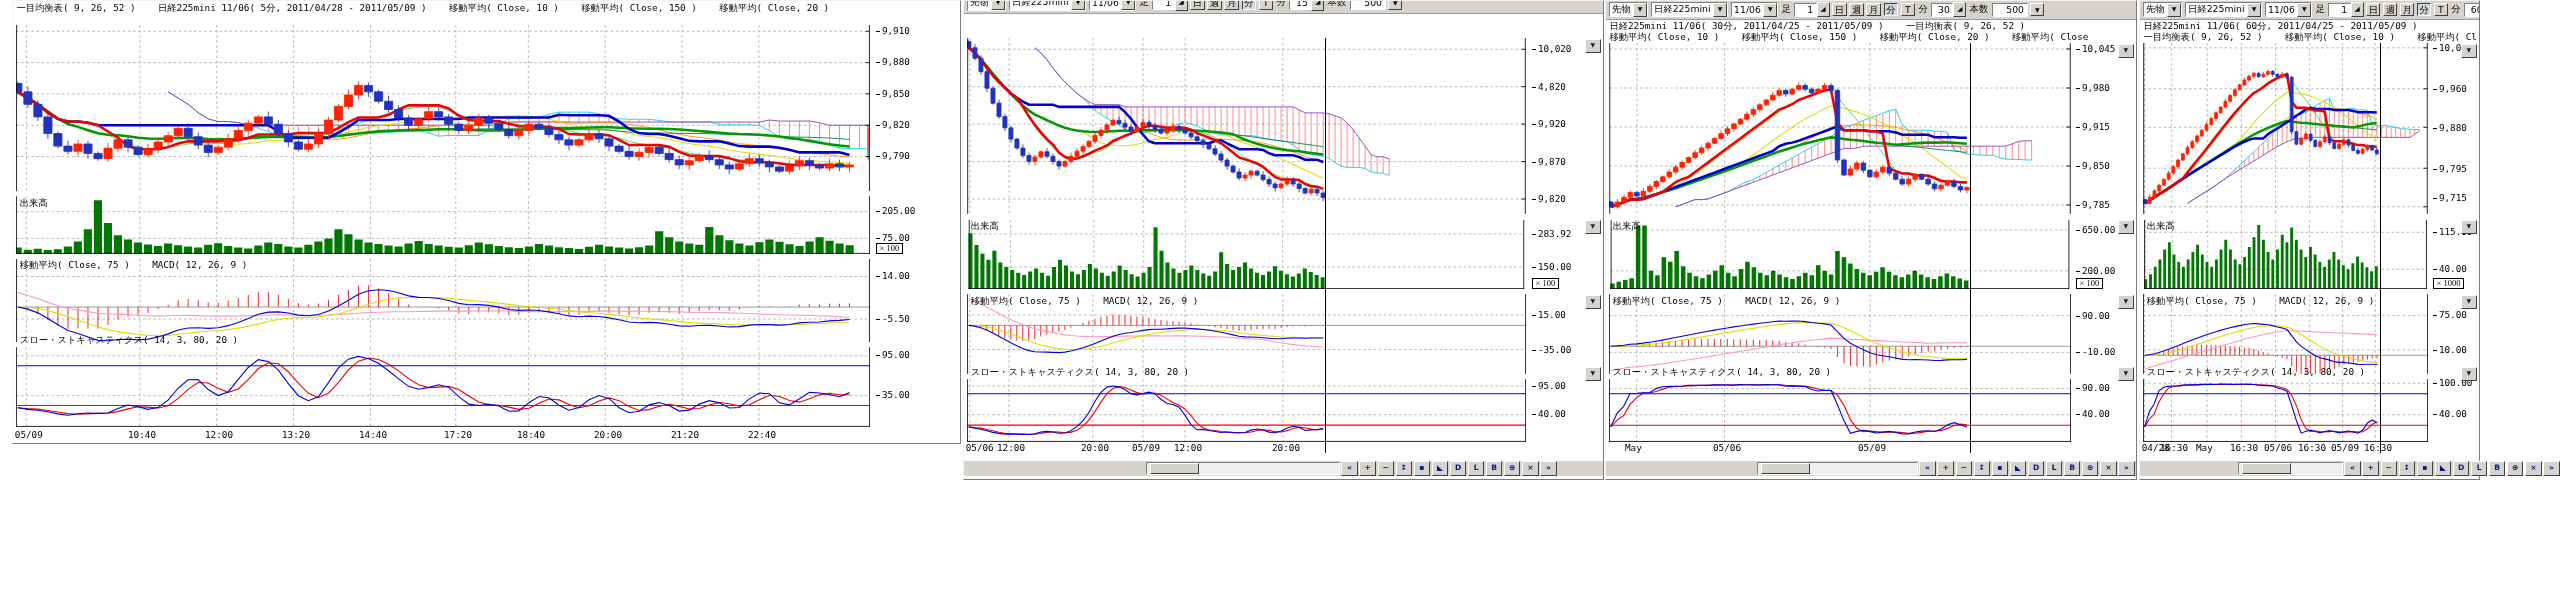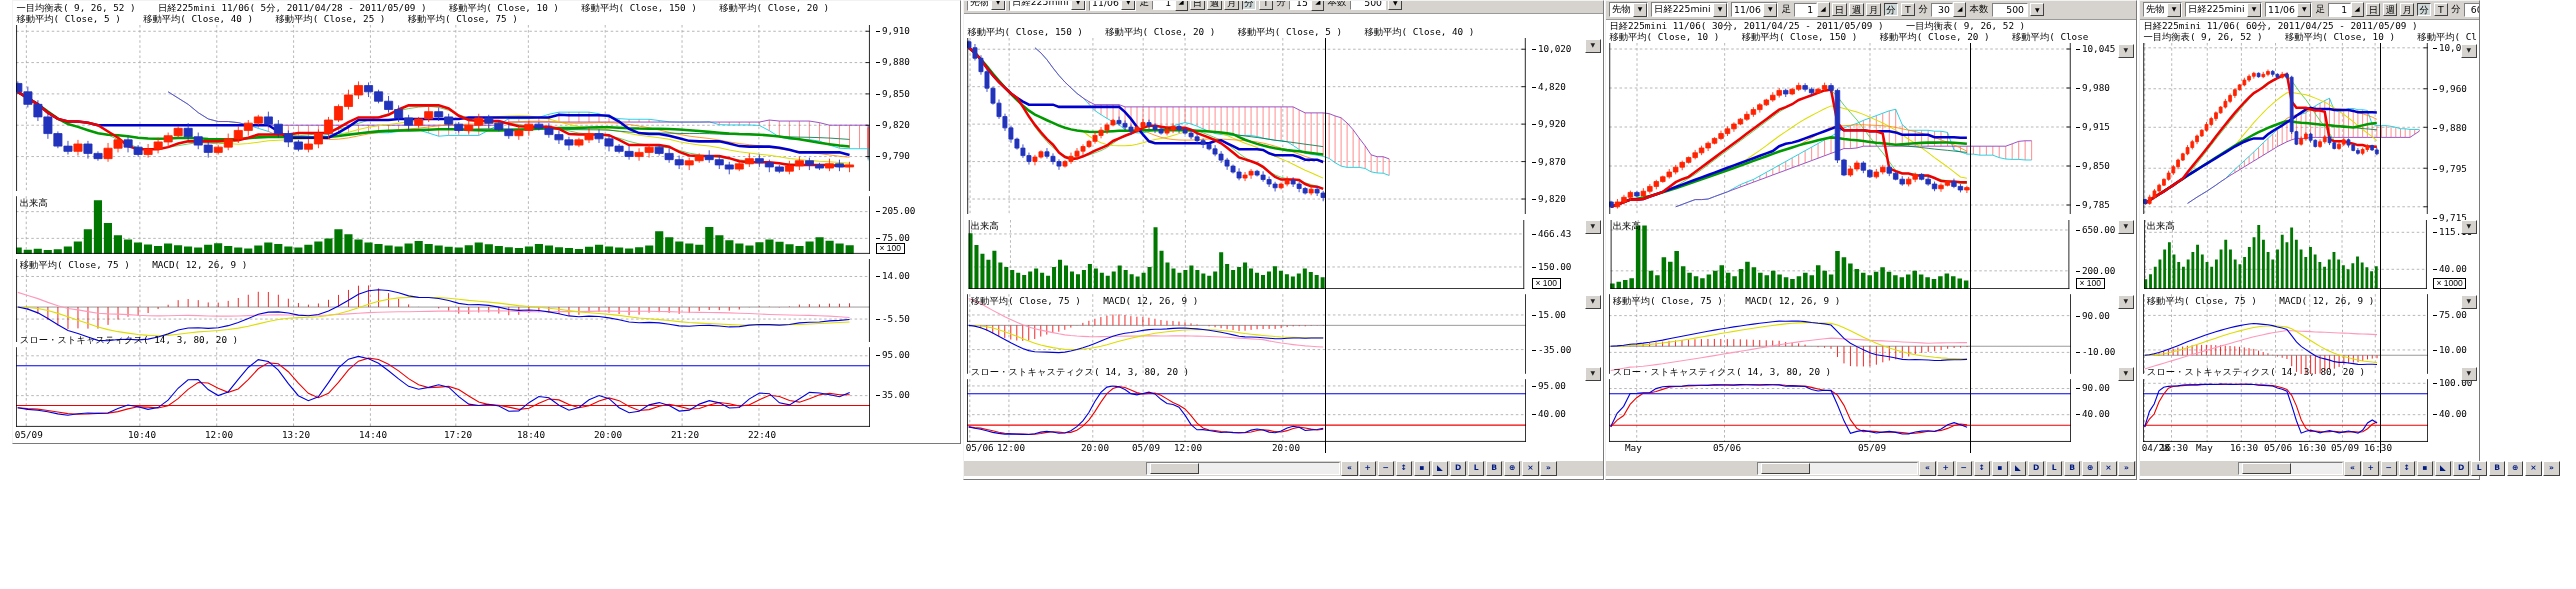--- a/index.html
+++ b/index.html
@@ -9,21 +9,21 @@
   .legend{position:absolute;left:3.4px;right:1.7px;height:11px;font-size:9.3px;line-height:11px;color:#000;
           white-space:pre;overflow:hidden;font-family:"DejaVu Sans Mono","Liberation Mono",monospace;}
   .seclabel{position:absolute;font-size:9.3px;line-height:11px;color:#000;white-space:pre;overflow:hidden;
           font-family:"DejaVu Sans Mono","Liberation Mono",monospace;background:transparent;z-index:5;}
   .ytick{position:absolute;font-size:9.3px;line-height:10.2px;color:#000;white-space:nowrap;
          font-family:"DejaVu Sans Mono","Liberation Mono",monospace;}
   .ytick::before{content:"";display:inline-block;width:4.2px;height:0.8px;background:#000;vertical-align:middle;margin-right:1.7px;}
   .xtick{position:absolute;font-size:9.3px;line-height:10.2px;color:#000;white-space:nowrap;
          font-family:"DejaVu Sans Mono","Liberation Mono",monospace;}
   .multbox{position:absolute;font-size:8.5px;line-height:9.3px;color:#000;border:0.8px solid #000;background:#fff;
-         padding:0 2.5px;font-family:Liberation Sans, sans-serif;white-space:nowrap;z-index:6;}
+         padding:0 2.5px;font-family:Liberation Serif, serif;white-space:nowrap;z-index:6;}
   .tb{position:absolute;left:0;right:0;top:0;background:#d6d3ce;border-bottom:0.8px solid #9a9a9a;overflow:hidden;z-index:8;}
   .tbrow{display:flex;align-items:center;height:17px;padding-left:2.5px;gap:2.5px;white-space:nowrap;}
   .tblabel{font-size:9.3px;color:#000;padding:0 0.8px;}
   .combo{display:flex;align-items:center;height:13.6px;background:#fff;border:0.8px solid;border-color:#808080 #fff #fff #808080;}
   .combo .ctext{font-size:9.3px;padding:0 2.5px;min-width:17px;}
   .combo .cbtn{width:12px;height:12px;background:#d6d3ce;border:0.8px solid;border-color:#fff #404040 #404040 #fff;
         font-size:6px;line-height:10.2px;text-align:center;color:#000;}
   .btn3d{height:13.6px;min-width:14.4px;background:#d6d3ce;border:0.8px solid;border-color:#fff #404040 #404040 #fff;
         font-size:9.3px;line-height:12px;text-align:center;color:#000;padding:0 1.7px;box-sizing:border-box;}
   .btn3d.pressed{border-color:#404040 #fff #fff #404040;background:#cfd8d8;}
@@ -40,21 +40,20 @@
   .bbtn{width:14.4px;height:12.7px;background:#d6d3ce;border:0.8px solid;border-color:#fff #404040 #404040 #fff;
         font-size:7.6px;line-height:11px;text-align:center;color:#001a80;font-weight:bold;flex:0 0 auto;}
   svg{position:absolute;}
 </style>
 </head>
 <body>
 
 <div id="app">
     <div class="panel" style="left: 0px; top: 0px; width: 949px; height: 444px;">
       <div class="legend" style="top: 0.8px;">一目均衡表( 9, 26, 52 )    日経225mini 11/06( 5分, 2011/04/28 - 2011/05/09 )    移動平均( Close, 10 )    移動平均( Close, 150 )    移動平均( Close, 20 )</div>
-      <div class="legend" style="top: 12px;">移動平均( Close, 5 )    移動平均( Close, 40 )    移動平均( Close, 25 )    移動平均( Close, 75 )</div>
       <svg width="854" height="166" viewBox="0 0 1008 196" style="left: 3.4px; top: 24px;">
         <line x1="12.096" y1="0" x2="12.096" y2="196" stroke="#aaaaaa" stroke-width="1" stroke-dasharray="3,3"></line>
         <line x1="146.16" y1="0" x2="146.16" y2="196" stroke="#aaaaaa" stroke-width="1" stroke-dasharray="3,3"></line>
         <line x1="236.88" y1="0" x2="236.88" y2="196" stroke="#aaaaaa" stroke-width="1" stroke-dasharray="3,3"></line>
         <line x1="327.6" y1="0" x2="327.6" y2="196" stroke="#aaaaaa" stroke-width="1" stroke-dasharray="3,3"></line>
         <line x1="418.32" y1="0" x2="418.32" y2="196" stroke="#aaaaaa" stroke-width="1" stroke-dasharray="3,3"></line>
         <line x1="519.12" y1="0" x2="519.12" y2="196" stroke="#aaaaaa" stroke-width="1" stroke-dasharray="3,3"></line>
         <line x1="604.8" y1="0" x2="604.8" y2="196" stroke="#aaaaaa" stroke-width="1" stroke-dasharray="3,3"></line>
         <line x1="695.52" y1="0" x2="695.52" y2="196" stroke="#aaaaaa" stroke-width="1" stroke-dasharray="3,3"></line>
         <line x1="786.24" y1="0" x2="786.24" y2="196" stroke="#aaaaaa" stroke-width="1" stroke-dasharray="3,3"></line>
@@ -200,21 +199,20 @@
           <div class="tblabel">分</div>
           <div class="spinbox">
             <div class="spinfield">15</div>
             <div class="spinbtn">◢</div>
           </div>
           <div class="tblabel">本数</div>
           <div class="spinfield" style="min-width: 29px;">500</div>
           <div class="btn3d" style="font-size: 6px;">▼</div>
         </div>
       </div>
-      <div class="legend" style="top: 25.4px;">移動平均( Close, 150 )    移動平均( Close, 20 )    移動平均( Close, 5 )    移動平均( Close, 40 )</div>
       <svg width="559" height="176" viewBox="0 0 660 208" style="left: 3.4px; top: 37px;">
         <line x1="3.3000000000000003" y1="0" x2="3.3000000000000003" y2="208" stroke="#aaaaaa" stroke-width="1" stroke-dasharray="3,3"></line>
         <line x1="49.5" y1="0" x2="49.5" y2="208" stroke="#aaaaaa" stroke-width="1" stroke-dasharray="3,3"></line>
         <line x1="148.5" y1="0" x2="148.5" y2="208" stroke="#aaaaaa" stroke-width="1" stroke-dasharray="3,3"></line>
         <line x1="207.9" y1="0" x2="207.9" y2="208" stroke="#aaaaaa" stroke-width="1" stroke-dasharray="3,3"></line>
         <line x1="257.40000000000003" y1="0" x2="257.40000000000003" y2="208" stroke="#aaaaaa" stroke-width="1" stroke-dasharray="3,3"></line>
         <line x1="372.9" y1="0" x2="372.9" y2="208" stroke="#aaaaaa" stroke-width="1" stroke-dasharray="3,3"></line>
         <line x1="0" y1="13.27659574468085" x2="660" y2="13.27659574468085" stroke="#aaaaaa" stroke-width="1" stroke-dasharray="3,3"></line>
         <line x1="0" y1="57.53191489361702" x2="660" y2="57.53191489361702" stroke="#aaaaaa" stroke-width="1" stroke-dasharray="3,3"></line>
         <line x1="0" y1="101.7872340425532" x2="660" y2="101.7872340425532" stroke="#aaaaaa" stroke-width="1" stroke-dasharray="3,3"></line>
@@ -255,21 +253,21 @@
         <line x1="257.40000000000003" y1="0" x2="257.40000000000003" y2="82" stroke="#aaaaaa" stroke-width="1" stroke-dasharray="3,3"></line>
         <line x1="372.9" y1="0" x2="372.9" y2="82" stroke="#aaaaaa" stroke-width="1" stroke-dasharray="3,3"></line>
         <line x1="0" y1="16.574468085106382" x2="660" y2="16.574468085106382" stroke="#aaaaaa" stroke-width="1" stroke-dasharray="3,3"></line>
         <line x1="0" y1="55.82978723404255" x2="660" y2="55.82978723404255" stroke="#aaaaaa" stroke-width="1" stroke-dasharray="3,3"></line>
         <path d="M-0.4 15.7h4.8V82h-4.8ZM6.7 29.7h4.8V82h-4.8ZM13.8 40.1h4.8V82h-4.8ZM20.9 47.1h4.8V82h-4.8ZM28.0 36.6h4.8V82h-4.8ZM35.1 50.6h4.8V82h-4.8ZM42.1 55.8h4.8V82h-4.8ZM49.2 59.3h4.8V82h-4.8ZM56.3 62.8h4.8V82h-4.8ZM63.4 65.4h4.8V82h-4.8ZM70.5 61.1h4.8V82h-4.8ZM77.6 57.6h4.8V82h-4.8ZM84.7 62.8h4.8V82h-4.8ZM91.8 66.3h4.8V82h-4.8ZM98.9 55.8h4.8V82h-4.8ZM106.0 47.1h4.8V82h-4.8ZM113.1 54.1h4.8V82h-4.8ZM120.2 61.1h4.8V82h-4.8ZM127.3 64.6h4.8V82h-4.8ZM134.4 59.3h4.8V82h-4.8ZM141.5 52.3h4.8V82h-4.8ZM148.6 57.6h4.8V82h-4.8ZM155.7 62.8h4.8V82h-4.8ZM162.7 66.3h4.8V82h-4.8ZM169.8 61.1h4.8V82h-4.8ZM176.9 54.1h4.8V82h-4.8ZM184.0 59.3h4.8V82h-4.8ZM191.1 64.6h4.8V82h-4.8ZM198.2 67.2h4.8V82h-4.8ZM205.3 62.8h4.8V82h-4.8ZM212.4 55.8h4.8V82h-4.8ZM219.5 8.7h4.8V82h-4.8ZM226.6 36.6h4.8V82h-4.8ZM233.7 50.6h4.8V82h-4.8ZM240.8 57.6h4.8V82h-4.8ZM247.9 62.8h4.8V82h-4.8ZM255.0 59.3h4.8V82h-4.8ZM262.1 54.1h4.8V82h-4.8ZM269.2 59.3h4.8V82h-4.8ZM276.3 63.7h4.8V82h-4.8ZM283.3 66.3h4.8V82h-4.8ZM290.4 61.1h4.8V82h-4.8ZM297.5 38.4h4.8V82h-4.8ZM304.6 52.3h4.8V82h-4.8ZM311.7 59.3h4.8V82h-4.8ZM318.8 55.8h4.8V82h-4.8ZM325.9 50.6h4.8V82h-4.8ZM333.0 57.6h4.8V82h-4.8ZM340.1 62.8h4.8V82h-4.8ZM347.2 65.4h4.8V82h-4.8ZM354.3 61.1h4.8V82h-4.8ZM361.4 55.0h4.8V82h-4.8ZM368.5 60.2h4.8V82h-4.8ZM375.6 64.6h4.8V82h-4.8ZM382.7 67.2h4.8V82h-4.8ZM389.8 63.7h4.8V82h-4.8ZM396.9 57.6h4.8V82h-4.8ZM404.0 61.9h4.8V82h-4.8ZM411.0 65.4h4.8V82h-4.8ZM418.1 68.0h4.8V82h-4.8Z" stroke="none" stroke-width="1" fill="#007700"></path>
         <line x1="0.5" y1="0" x2="0.5" y2="82" stroke="#000000" stroke-width="1"></line>
         <line x1="659.5" y1="0" x2="659.5" y2="82" stroke="#000000" stroke-width="1"></line>
         <line x1="0" y1="81.5" x2="660" y2="81.5" stroke="#000000" stroke-width="1"></line>
       </svg>
       <div class="seclabel" style="left: 6.8px; top: 219px;">出来高</div>
-      <div class="ytick" style="left: 568px; top: 228px;">466.43</div>
+      <div class="ytick" style="left: 568px; top: 228px;">283.92</div>
       <div class="ytick" style="left: 568px; top: 261px;">150.00</div>
       <div class="multbox" style="left: 568px; top: 277px;">× 100</div>
       <svg width="559" height="80" viewBox="0 0 660 94" style="left: 3.4px; top: 293px;">
         <line x1="3.3000000000000003" y1="0" x2="3.3000000000000003" y2="94" stroke="#aaaaaa" stroke-width="1" stroke-dasharray="3,3"></line>
         <line x1="49.5" y1="0" x2="49.5" y2="94" stroke="#aaaaaa" stroke-width="1" stroke-dasharray="3,3"></line>
         <line x1="148.5" y1="0" x2="148.5" y2="94" stroke="#aaaaaa" stroke-width="1" stroke-dasharray="3,3"></line>
         <line x1="207.9" y1="0" x2="207.9" y2="94" stroke="#aaaaaa" stroke-width="1" stroke-dasharray="3,3"></line>
         <line x1="257.40000000000003" y1="0" x2="257.40000000000003" y2="94" stroke="#aaaaaa" stroke-width="1" stroke-dasharray="3,3"></line>
         <line x1="372.9" y1="0" x2="372.9" y2="94" stroke="#aaaaaa" stroke-width="1" stroke-dasharray="3,3"></line>
         <line x1="0" y1="24.52173913043478" x2="660" y2="24.52173913043478" stroke="#aaaaaa" stroke-width="1" stroke-dasharray="3,3"></line>
@@ -550,21 +548,21 @@
         <line x1="331" y1="99.5774647887324" x2="336" y2="99.5774647887324" stroke="#000000" stroke-width="1"></line>
         <line x1="331" y1="147.94366197183098" x2="336" y2="147.94366197183098" stroke="#000000" stroke-width="1"></line>
         <line x1="331" y1="193.46478873239437" x2="336" y2="193.46478873239437" stroke="#000000" stroke-width="1"></line>
         <line x1="0.5" y1="0" x2="0.5" y2="202" stroke="#000000" stroke-width="1"></line>
         <line x1="335.5" y1="0" x2="335.5" y2="202" stroke="#000000" stroke-width="1"></line>
       </svg>
       <div class="ytick" style="left: 293px; top: 42px;">10,045</div>
       <div class="ytick" style="left: 293px; top: 83px;">9,960</div>
       <div class="ytick" style="left: 293px; top: 122px;">9,880</div>
       <div class="ytick" style="left: 293px; top: 163px;">9,795</div>
-      <div class="ytick" style="left: 293px; top: 212px;">9,715</div>
+      <div class="ytick" style="left: 293px; top: 192px;">9,715</div>
       <svg width="285" height="69" viewBox="0 0 336 82" style="left: 3.4px; top: 219px;">
         <line x1="1.68" y1="0" x2="1.68" y2="82" stroke="#aaaaaa" stroke-width="1" stroke-dasharray="3,3"></line>
         <line x1="33.6" y1="0" x2="33.6" y2="82" stroke="#aaaaaa" stroke-width="1" stroke-dasharray="3,3"></line>
         <line x1="75.60000000000001" y1="0" x2="75.60000000000001" y2="82" stroke="#aaaaaa" stroke-width="1" stroke-dasharray="3,3"></line>
         <line x1="115.91999999999999" y1="0" x2="115.91999999999999" y2="82" stroke="#aaaaaa" stroke-width="1" stroke-dasharray="3,3"></line>
         <line x1="156.24" y1="0" x2="156.24" y2="82" stroke="#aaaaaa" stroke-width="1" stroke-dasharray="3,3"></line>
         <line x1="196.56" y1="0" x2="196.56" y2="82" stroke="#aaaaaa" stroke-width="1" stroke-dasharray="3,3"></line>
         <line x1="235.2" y1="0" x2="235.2" y2="82" stroke="#aaaaaa" stroke-width="1" stroke-dasharray="3,3"></line>
         <line x1="273.84" y1="0" x2="273.84" y2="82" stroke="#aaaaaa" stroke-width="1" stroke-dasharray="3,3"></line>
         <line x1="0" y1="14.642857142857142" x2="336" y2="14.642857142857142" stroke="#aaaaaa" stroke-width="1" stroke-dasharray="3,3"></line>

